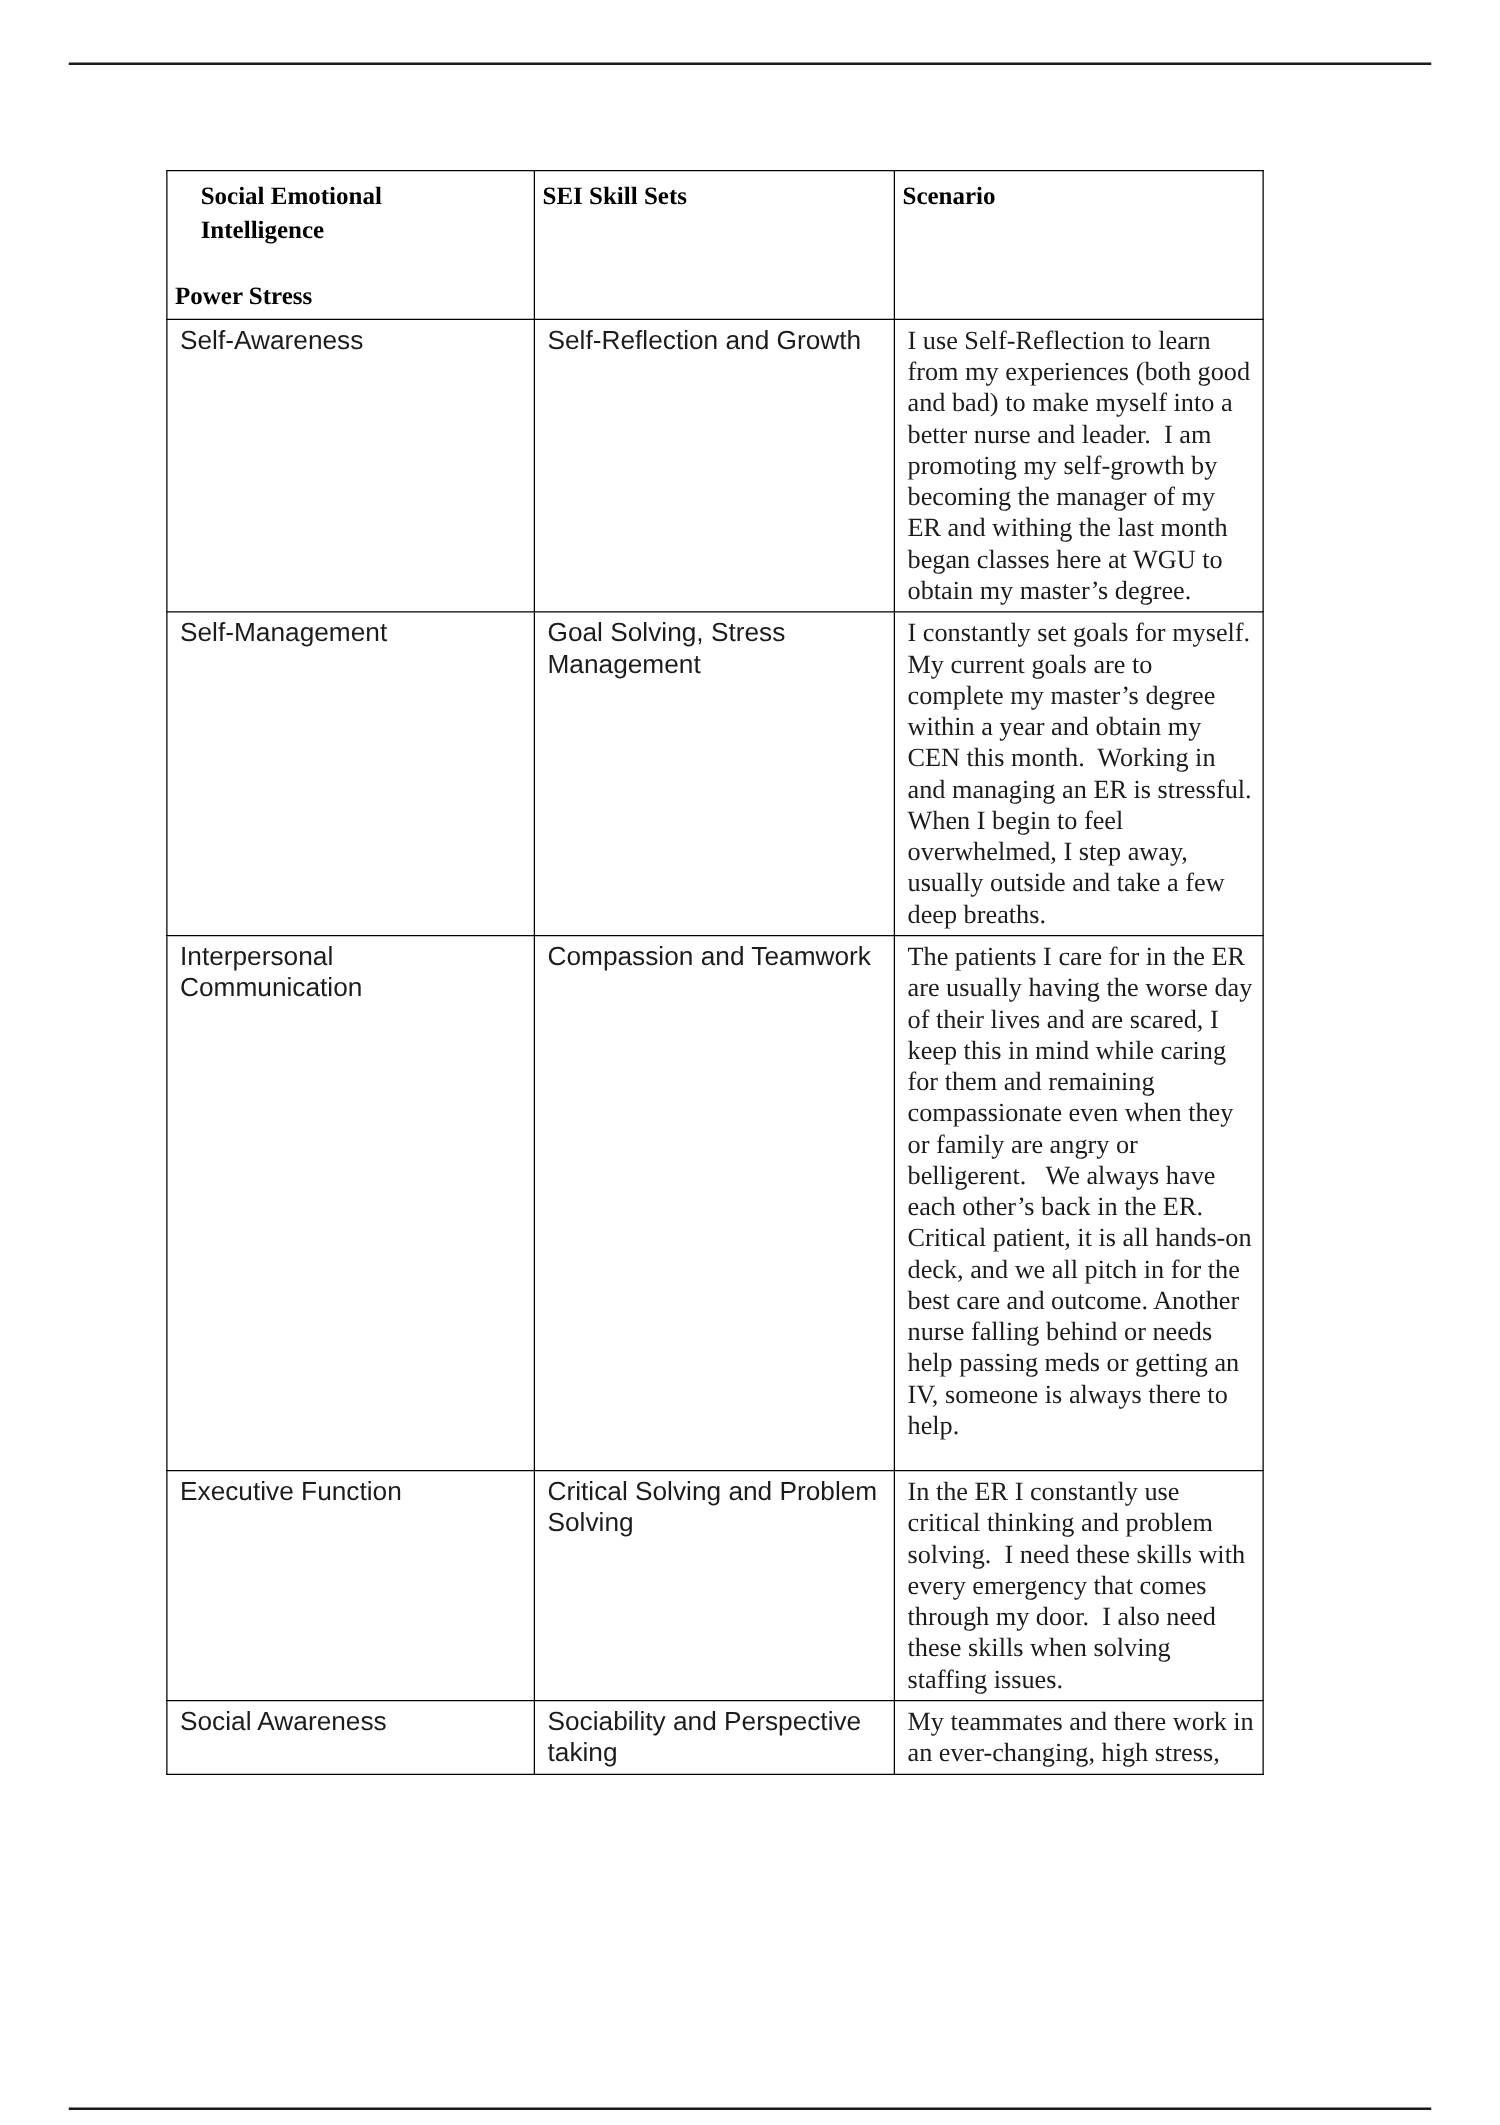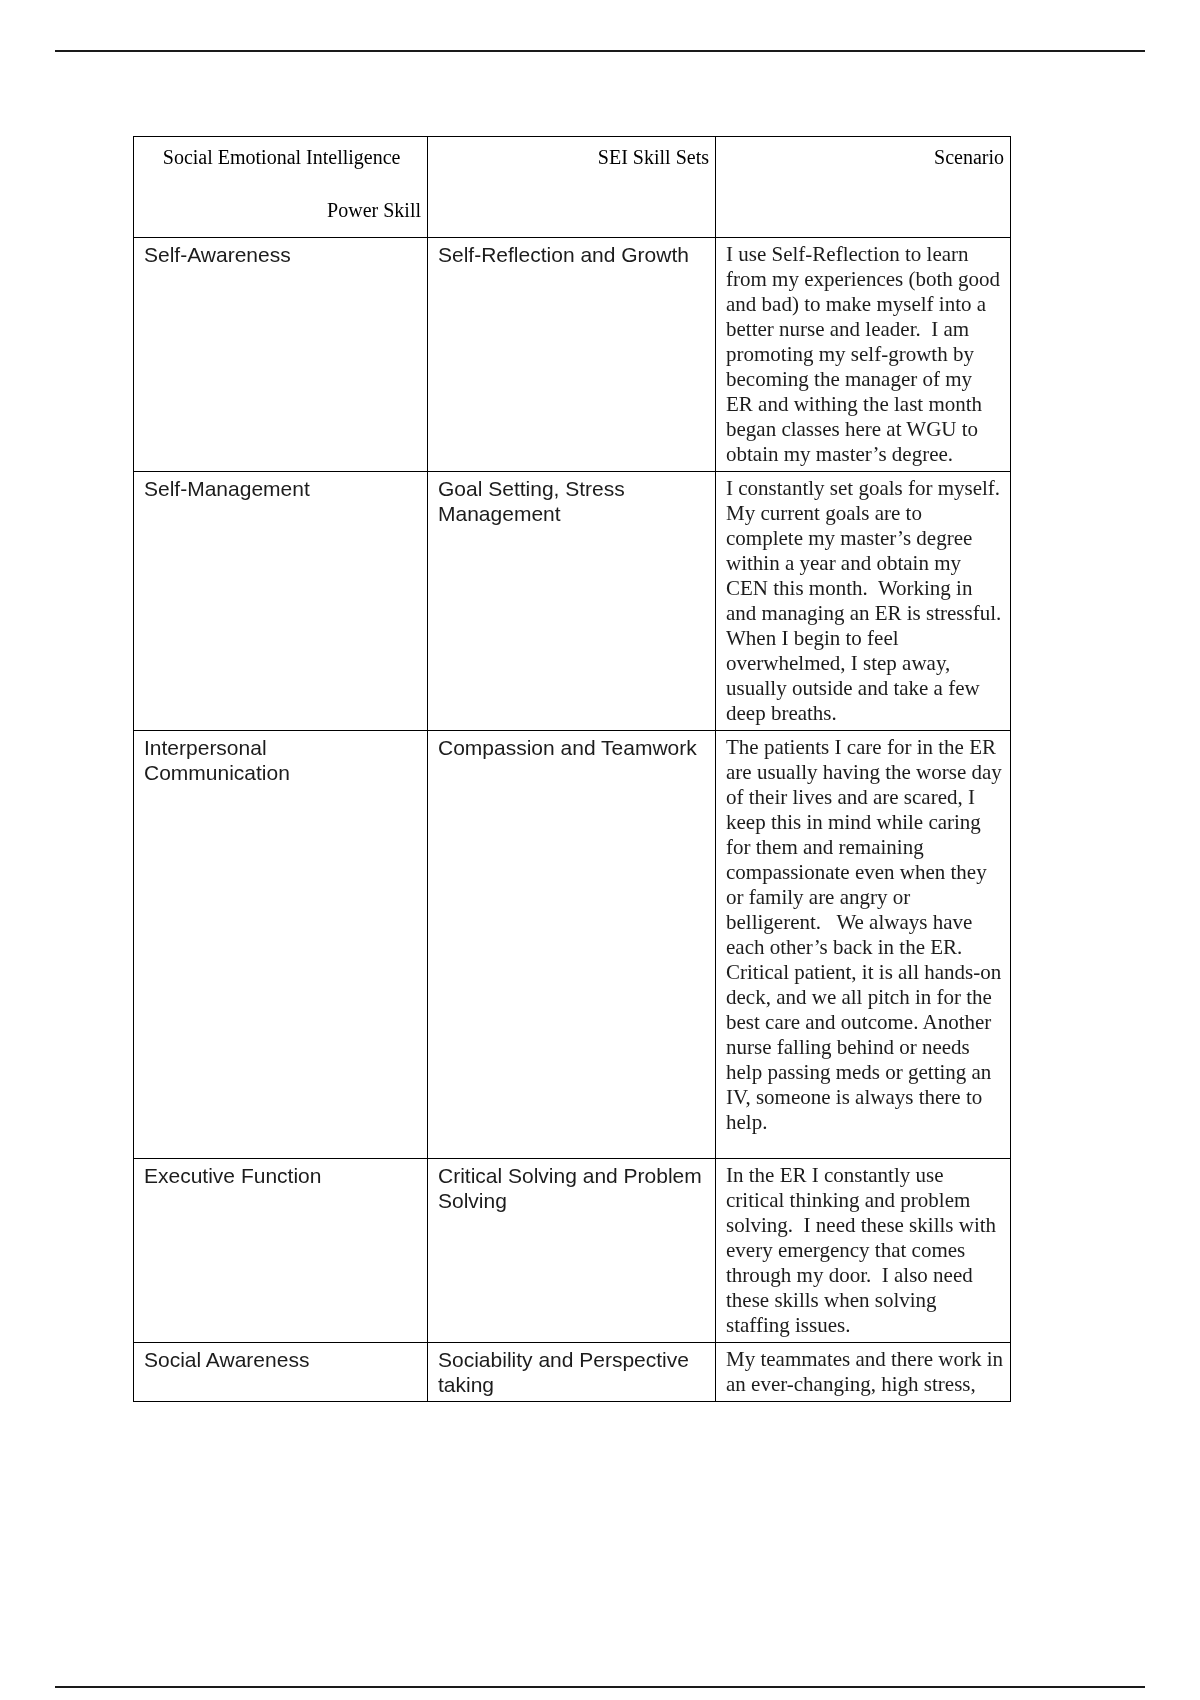--- a/index.html
+++ b/index.html
@@ -40,23 +40,23 @@
   .sei-table col.c3 { width: 295px; }
 
   .sei-table th, .sei-table td {
     border: 1px solid #000000;
     vertical-align: top;
     overflow: hidden;
   }
 
   .sei-table th {
     height: 101px;
-    text-align: right;
+    text-align: left;
     font-family: "Liberation Serif", serif;
-    font-weight: normal;
+    font-weight: bold;
     font-size: 20px;
     line-height: 27px;
     padding: 7px 6px 4px 6px;
     color: #000000;
   }
   .h-main {
     max-width: 240px;
     margin: 0 auto;
   }
   .h-sub {
@@ -87,35 +87,35 @@
   <table class="sei-table">
     <colgroup>
       <col class="c1">
         <col class="c2">
         <col class="c3">
     </colgroup>
     <thead>
       <tr>
         <th>
           <div class="h-main">Social Emotional Intelligence</div>
-          <div class="h-sub">Power Skill</div>
+          <div class="h-sub">Power Stress</div>
         </th>
         <th>SEI Skill Sets</th>
         <th>Scenario</th>
       </tr>
     </thead>
     <tbody>
       <tr class="row-0">
         <td>Self-Awareness</td>
         <td>Self-Reflection and Growth</td>
         <td class="scenario">I use Self-Reflection to learn from my experiences (both good and bad) to make myself into a better nurse and leader.  I am promoting my self-growth by becoming the manager of my ER and withing the last month began classes here at WGU to obtain my master’s degree.</td>
       </tr>
       <tr class="row-1">
         <td>Self-Management</td>
-        <td>Goal Setting, Stress Management</td>
+        <td>Goal Solving, Stress Management</td>
         <td class="scenario">I constantly set goals for myself. My current goals are to complete my master’s degree within a year and obtain my CEN this month.  Working in and managing an ER is stressful. When I begin to feel overwhelmed, I step away, usually outside and take a few deep breaths.</td>
       </tr>
       <tr class="row-2">
         <td>Interpersonal Communication</td>
         <td>Compassion and Teamwork</td>
         <td class="scenario">The patients I care for in the ER are usually having the worse day of their lives and are scared, I keep this in mind while caring for them and remaining compassionate even when they or family are angry or belligerent.   We always have each other’s back in the ER. Critical patient, it is all hands-on deck, and we all pitch in for the best care and outcome. Another nurse falling behind or needs help passing meds or getting an IV, someone is always there to help.</td>
       </tr>
       <tr class="row-3">
         <td>Executive Function</td>
         <td>Critical Solving and Problem Solving</td>

